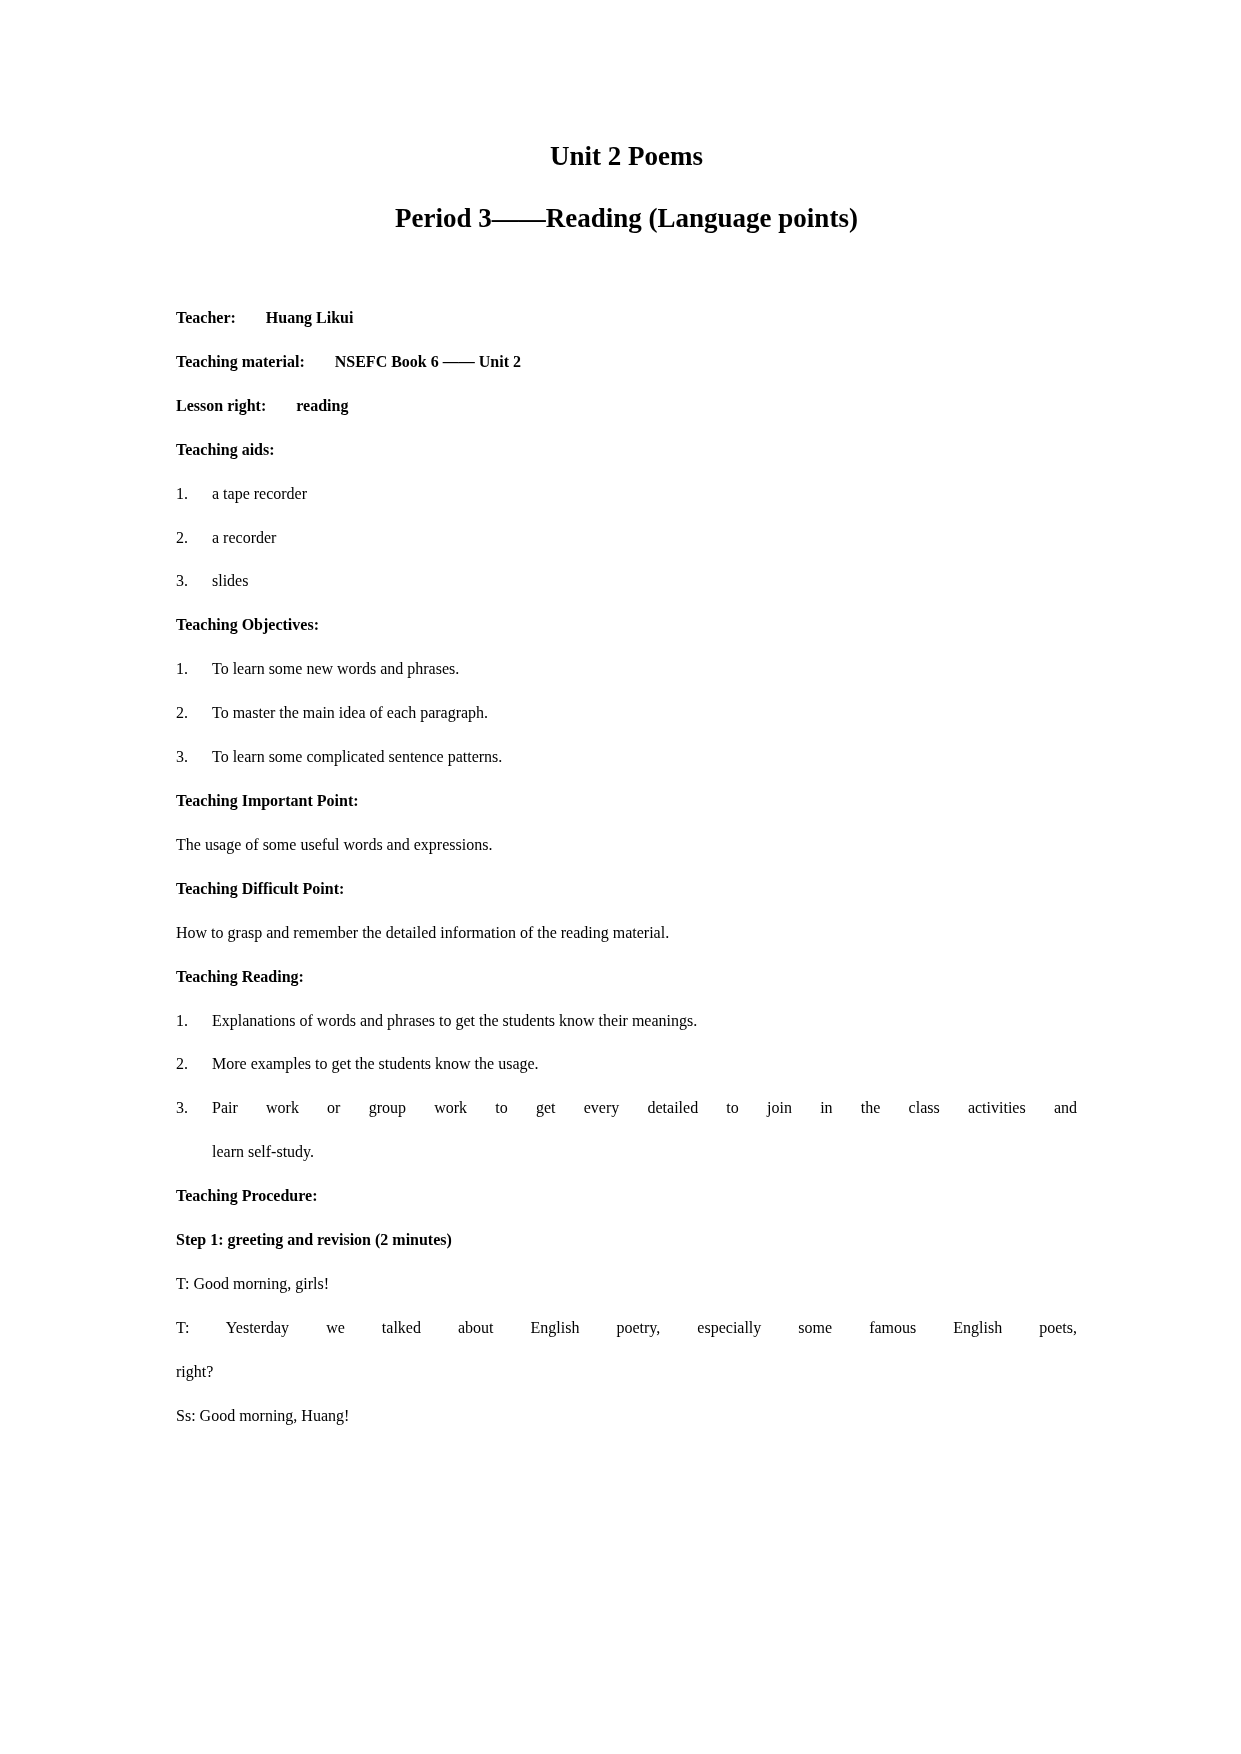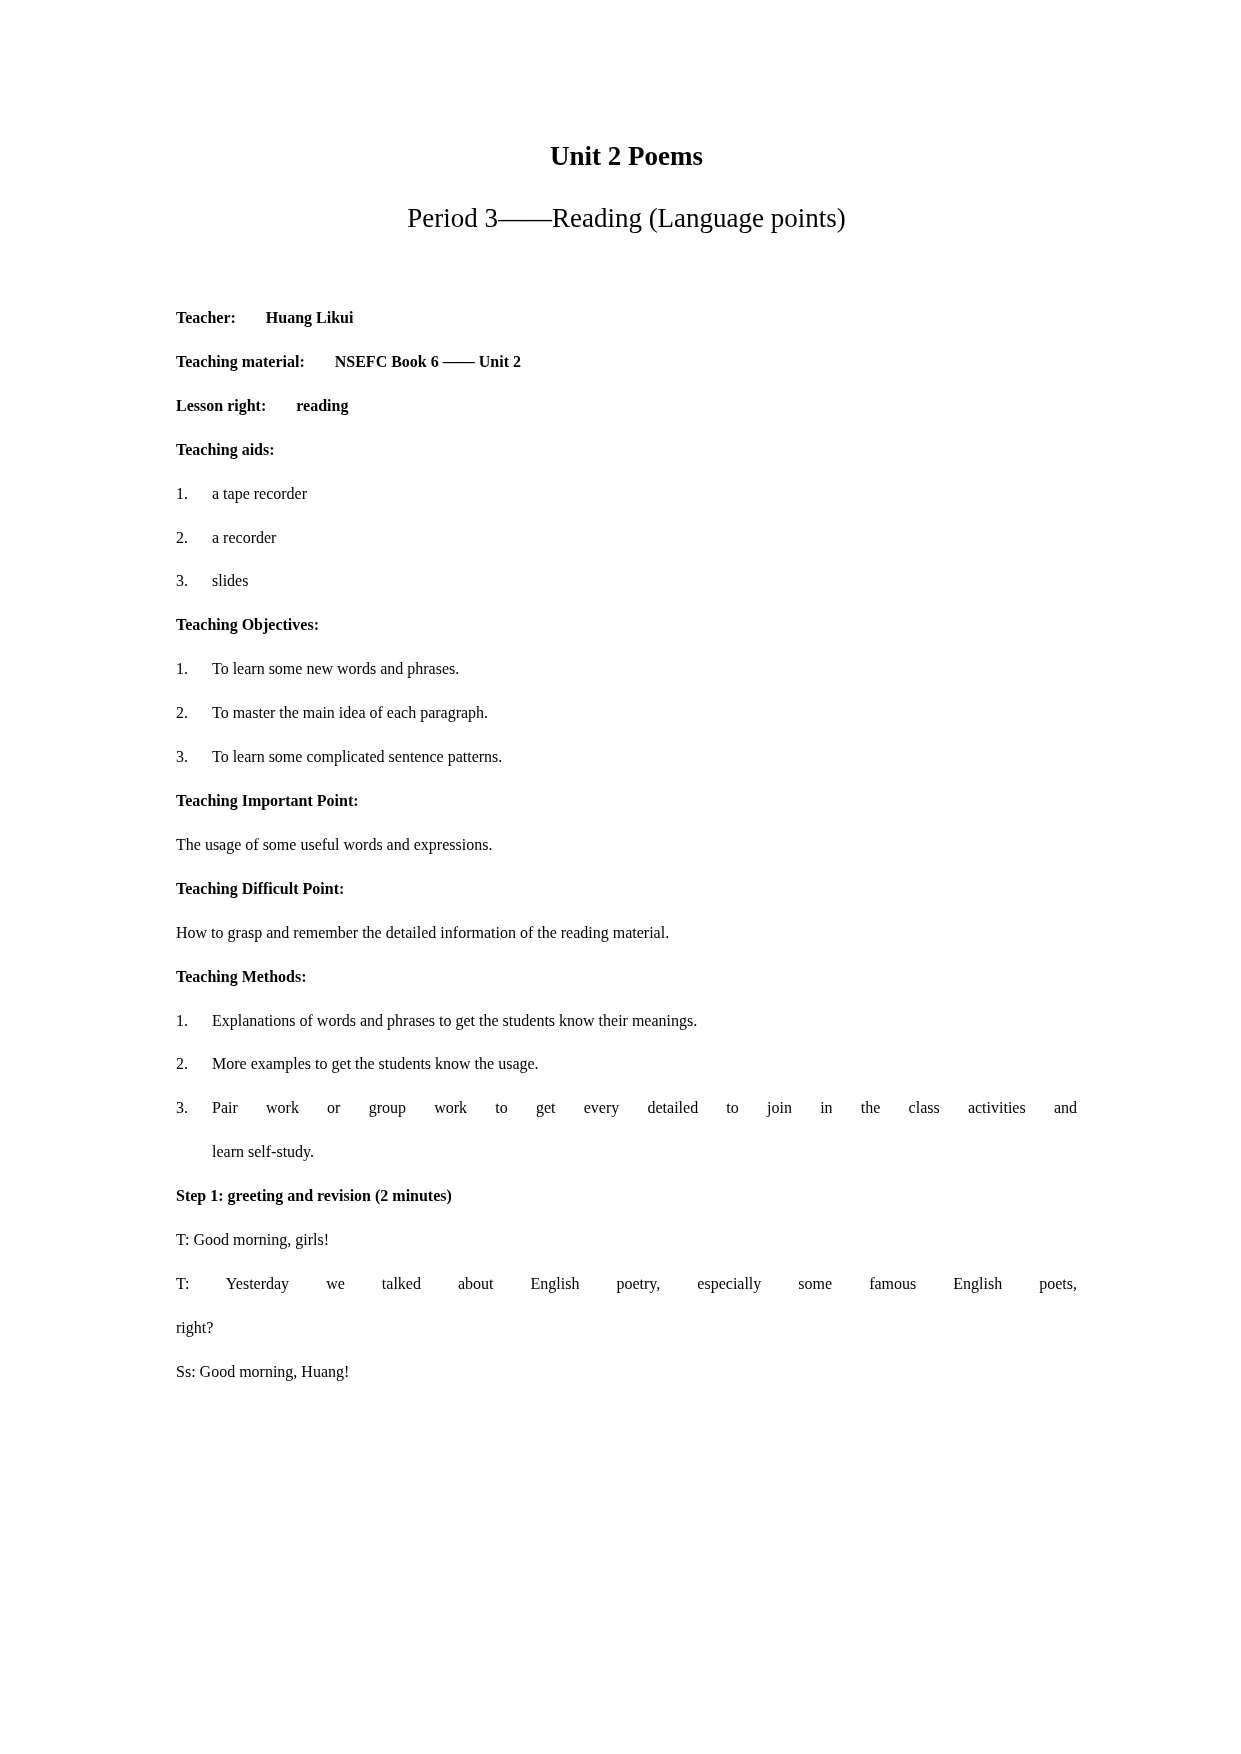--- a/index.html
+++ b/index.html
@@ -23,21 +23,21 @@
   }
   .doc-title {
     font-size: 27px;
     font-weight: bold;
     text-align: center;
     margin: 0;
     line-height: 32px;
   }
   .doc-subtitle {
     font-size: 27px;
-    font-weight: normal;
+    font-weight: bold;
     text-align: center;
     margin: 30px 0 0 0;
     line-height: 32px;
   }
   .doc-body {
     margin-top: 62px;
     font-size: 16px;
     line-height: 43.9px;
   }
   p { margin: 0; }
@@ -97,30 +97,31 @@
       <li>To master the main idea of each paragraph.</li>
       <li>To learn some complicated sentence patterns.</li>
     </ol>
 
     <p class="bold">Teaching Important Point:</p>
     <p>The usage of some useful words and expressions.</p>
 
     <p class="bold">Teaching Difficult Point:</p>
     <p>How to grasp and remember the detailed information of the reading material.</p>
 
-    <p class="bold">Teaching Methods:</p>
+    <p class="bold">Teaching Reading:</p>
     <ol>
       <li>Explanations of words and phrases to get the students know their meanings.</li>
       <li>More examples to get the students know the usage.</li>
       <li>
           <span class="block stretch">Pair work or group work to get every detailed to join in the class activities and</span>
           <span class="block">learn self-study.</span>
         </li>
     </ol>
 
+    <p class="bold">Teaching Procedure:</p>
     <p class="bold">Step 1: greeting and revision (2 minutes)</p>
 
     <p>T: Good morning, girls!</p>
     <p>
         <span class="block stretch">T: Yesterday we talked about English poetry, especially some famous English poets,</span>
         <span class="block">right?</span>
       </p>
     <p>Ss: Good morning, Huang!</p>
 
   </div>

